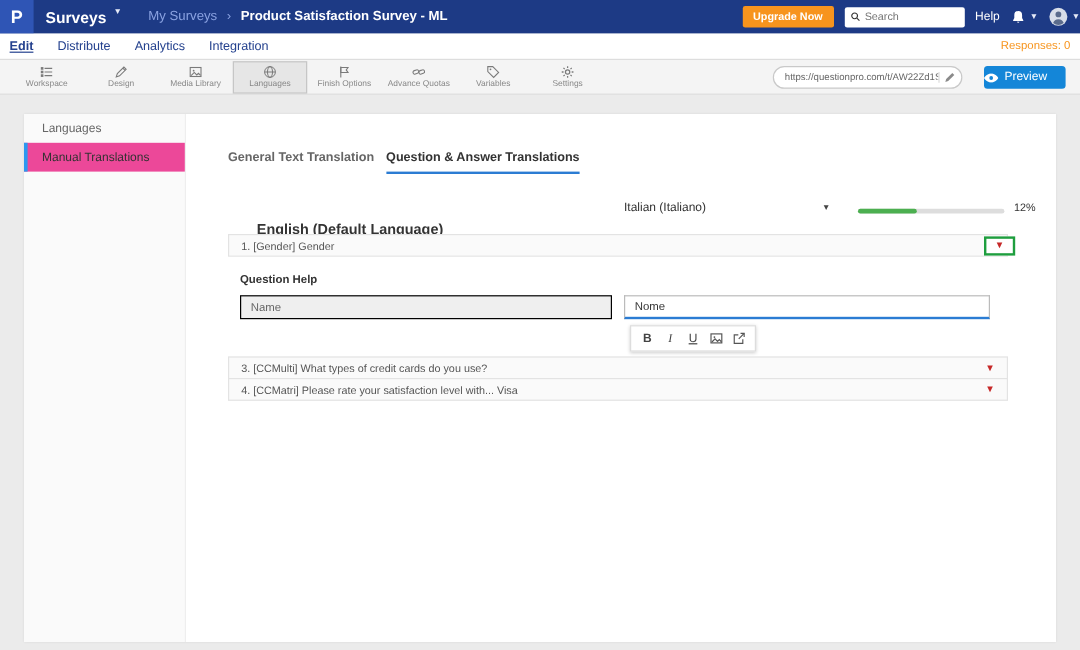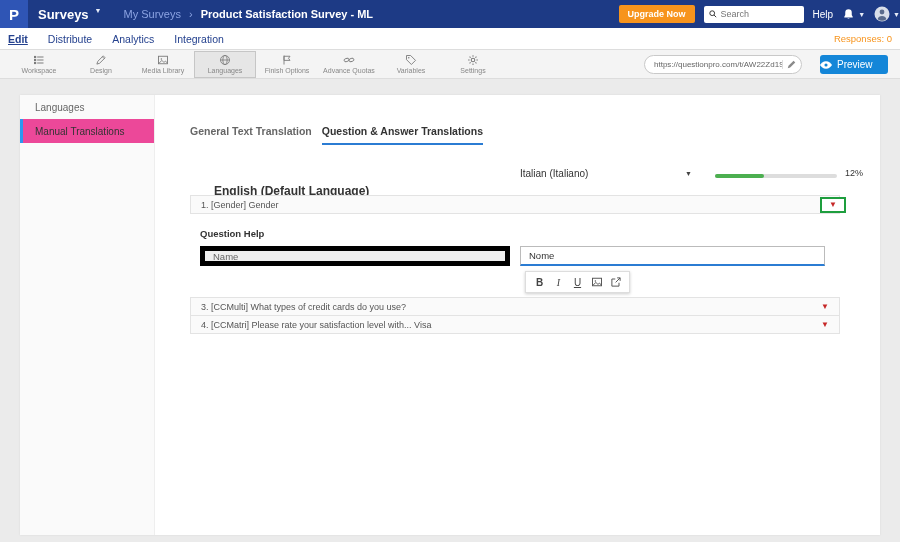--- a/index.html
+++ b/index.html
@@ -63,21 +63,21 @@
   .qrow:first-child { margin-top:0; }
   .spacer { flex:1; }
   .red-caret { color:#c62828; font-size:8px; line-height:8px; }
   .green-box { position:absolute; right:-7px; top:1px; width:26px; height:16px; background:#fff; border:2px solid #1e9e3e; display:flex; align-items:center; justify-content:center; }
   .collapse { position:absolute; right:-7px; top:2px; display:flex; flex-direction:column; align-items:center; cursor:pointer; }
   .tri { color:#c62828; font-size:8px; line-height:7px; }
   .bar { width:11px; height:3px; background:#c62828; margin-top:1px; }
 
   .editor { position:relative; height:84px; background:#fff; }
   .qt-label { position:absolute; left:10px; top:14px; font-size:9.5px; font-weight:bold; color:#333; }
-  .src-input { position:absolute; left:10px; top:32px; width:310px; height:20px; background:#efefef; border:5px solid #000000; font-size:9.5px; color:#666; padding:0 8px; }
+  .src-input { position:absolute; left:10px; top:32px; width:310px; height:20px; background:#efefef; border:1px solid #000000; font-size:9.5px; color:#666; padding:0 8px; }
   .tgt-input { position:absolute; left:330px; top:32px; width:305px; height:20px; background:#fff; border:1px solid #bbb; border-bottom:2px solid #2b7cd3; font-size:9.5px; color:#333; padding:0 8px; outline:none; }
   .fmtbar { position:absolute; left:335px; top:57px; height:22px; background:#fff; border:1px solid #ddd; box-shadow:0 1px 3px rgba(0,0,0,0.2); display:flex; align-items:center; padding:0 4px; }
   .fmt { width:19px; text-align:center; font-size:10px; color:#444; cursor:pointer; }
   .fmt.b { font-weight:bold; }
   .fmt.i { font-style:italic; font-family:"Liberation Serif", serif; }
   .fmt.u { text-decoration:underline; }
   .fmt-icon { width:19px; display:flex; justify-content:center; cursor:pointer; }
 </style>
 </head>
 <body>

